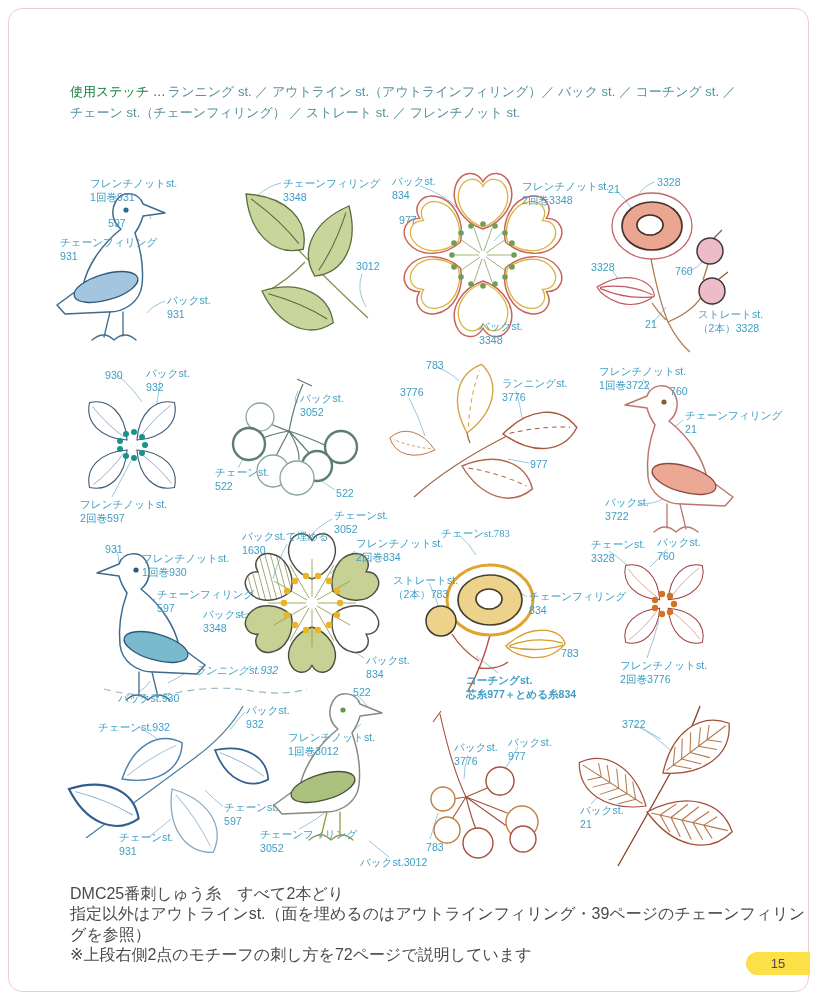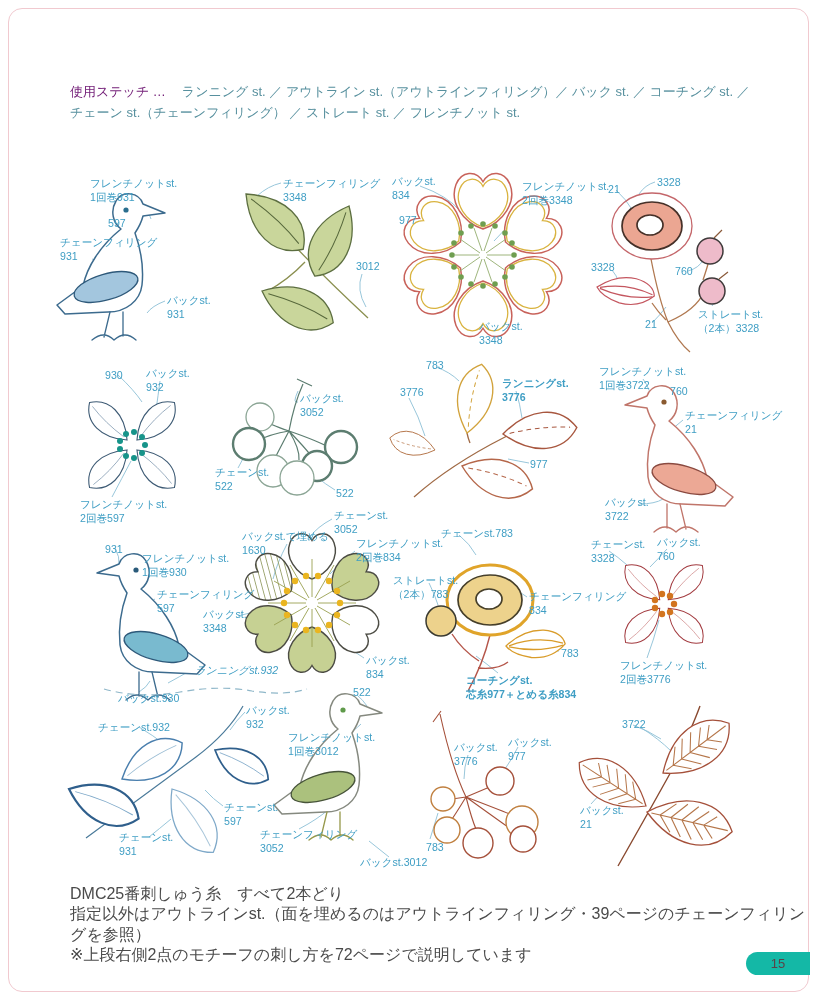--- a/index.html
+++ b/index.html
@@ -1,25 +1,25 @@
 <!DOCTYPE html>
 <html><head>
 <meta charset="utf-8">
 <style>
   html,body{margin:0;padding:0}
   body{width:817px;height:1000px;position:relative;background:#fff;
        font-family:"Liberation Sans","DejaVu Sans",sans-serif;overflow:hidden}
   .frame{position:absolute;inset:8px;border:1.5px solid #f1c9cf;border-radius:14px;pointer-events:none}
   .art{position:absolute;left:0;top:0}
   .header{position:absolute;left:70px;top:82px;font-size:13px;line-height:1.6;color:#57909e}
-  .header .pre{color:#701a75;margin-right:16px}
+  .header .pre{color:#15803d;margin-right:2px}
   .h2{}
   .footer{position:absolute;left:70px;top:884px;font-size:16px;line-height:1.28;color:#4a4a4a}
   .lbl{position:absolute;font-size:10.6px;line-height:1.3;color:#3f9ec4;white-space:pre-line}
-  .pagepill{position:absolute;right:7px;top:952px;width:64px;height:23px;background:#14b8a6;
+  .pagepill{position:absolute;right:7px;top:952px;width:64px;height:23px;background:#fde047;
             border-radius:12px 0 0 12px;display:flex;align-items:center;justify-content:center;
             font-size:13px;color:#5a4348}
   
   .ld{fill:none;stroke:#8cc0d6;stroke-width:.9}
   .bb{fill:#fff;stroke:var(--o);stroke-width:1.5;stroke-linejoin:round}
   .bw{fill:var(--w);stroke:var(--ws);stroke-width:1.3}
   .be{fill:var(--e)}
   .bl{fill:none;stroke:var(--legs,var(--o));stroke-width:1.3;stroke-linecap:round}
   .rib{fill:none;stroke:var(--rib,#b5764a);stroke-width:1}
 </style>
@@ -296,21 +296,21 @@
 932</div>
     <div class="lbl" style="left: 80px; top: 498px;">フレンチノットst.
 2回巻597</div>
     <div class="lbl" style="left: 300px; top: 392px;">バックst.
 3052</div>
     <div class="lbl" style="left: 215px; top: 466px;">チェーンst.
 522</div>
     <div class="lbl" style="left: 336px; top: 487px;">522</div>
     <div class="lbl" style="left: 426px; top: 359px;">783</div>
     <div class="lbl" style="left: 400px; top: 386px;">3776</div>
-    <div class="lbl" style="left: 502px; top: 377px; font-weight: bold;">ランニングst.
+    <div class="lbl" style="left: 502px; top: 377px;">ランニングst.
 3776</div>
     <div class="lbl" style="left: 530px; top: 458px;">977</div>
     <div class="lbl" style="left: 599px; top: 365px;">フレンチノットst.
 1回巻3722</div>
     <div class="lbl" style="left: 670px; top: 385px;">760</div>
     <div class="lbl" style="left: 685px; top: 409px;">チェーンフィリング
 21</div>
     <div class="lbl" style="left: 605px; top: 496px;">バックst.
 3722</div>
     <div class="lbl" style="left: 105px; top: 543px;">931</div>
@@ -323,21 +323,21 @@
     <div class="lbl" style="left: 334px; top: 509px;">チェーンst.
 3052</div>
     <div class="lbl" style="left: 242px; top: 530px;">バックst.で埋める
 1630</div>
     <div class="lbl" style="left: 356px; top: 537px;">フレンチノットst.
 2回巻834</div>
     <div class="lbl" style="left: 203px; top: 608px;">バックst.
 3348</div>
     <div class="lbl" style="left: 366px; top: 654px;">バックst.
 834</div>
-    <div class="lbl" style="left: 441px; top: 527px;">チェーンst.783</div>
+    <div class="lbl" style="left: 441px; top: 527px; font-family: Liberation Serif, serif;">チェーンst.783</div>
     <div class="lbl" style="left: 393px; top: 574px;">ストレートst.
 （2本）783</div>
     <div class="lbl" style="left: 529px; top: 590px;">チェーンフィリング
 834</div>
     <div class="lbl" style="left: 561px; top: 647px;">783</div>
     <div class="lbl" style="left: 466px; top: 674px; font-weight: bold;">コーチングst.
 芯糸977＋とめる糸834</div>
     <div class="lbl" style="left: 591px; top: 538px;">チェーンst.
 3328</div>
     <div class="lbl" style="left: 657px; top: 536px;">バックst.

